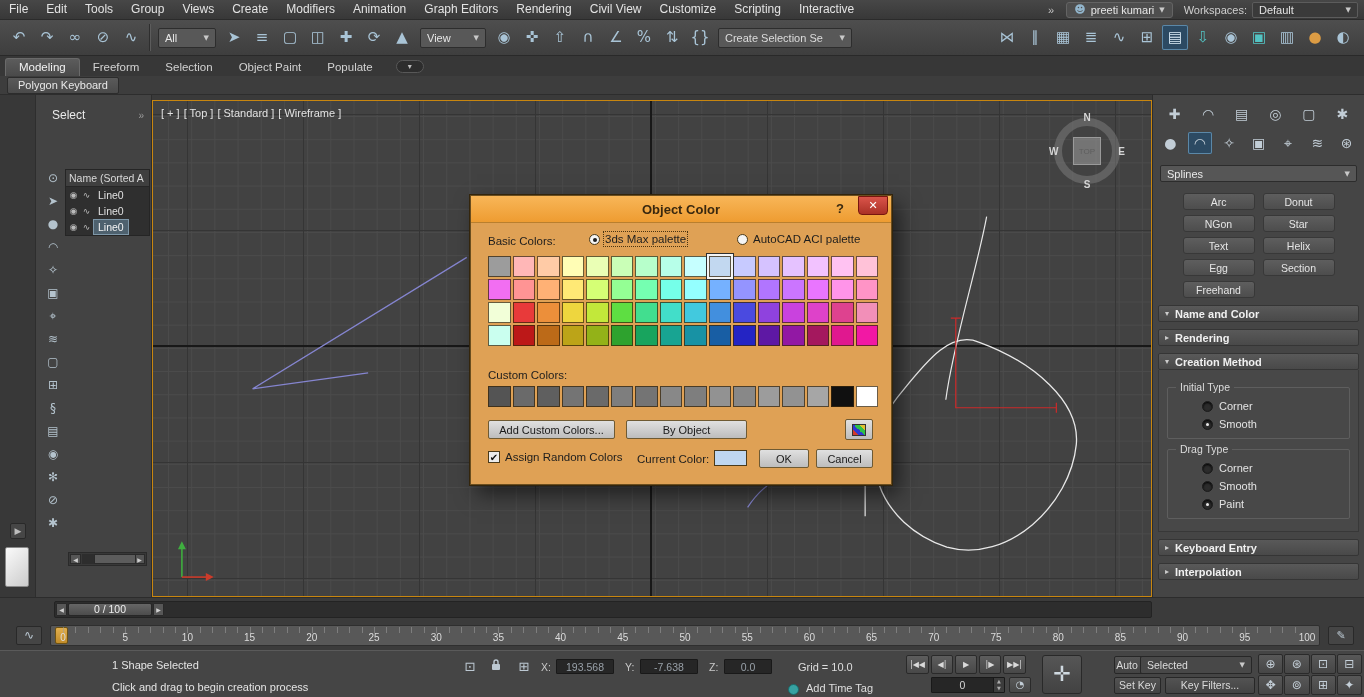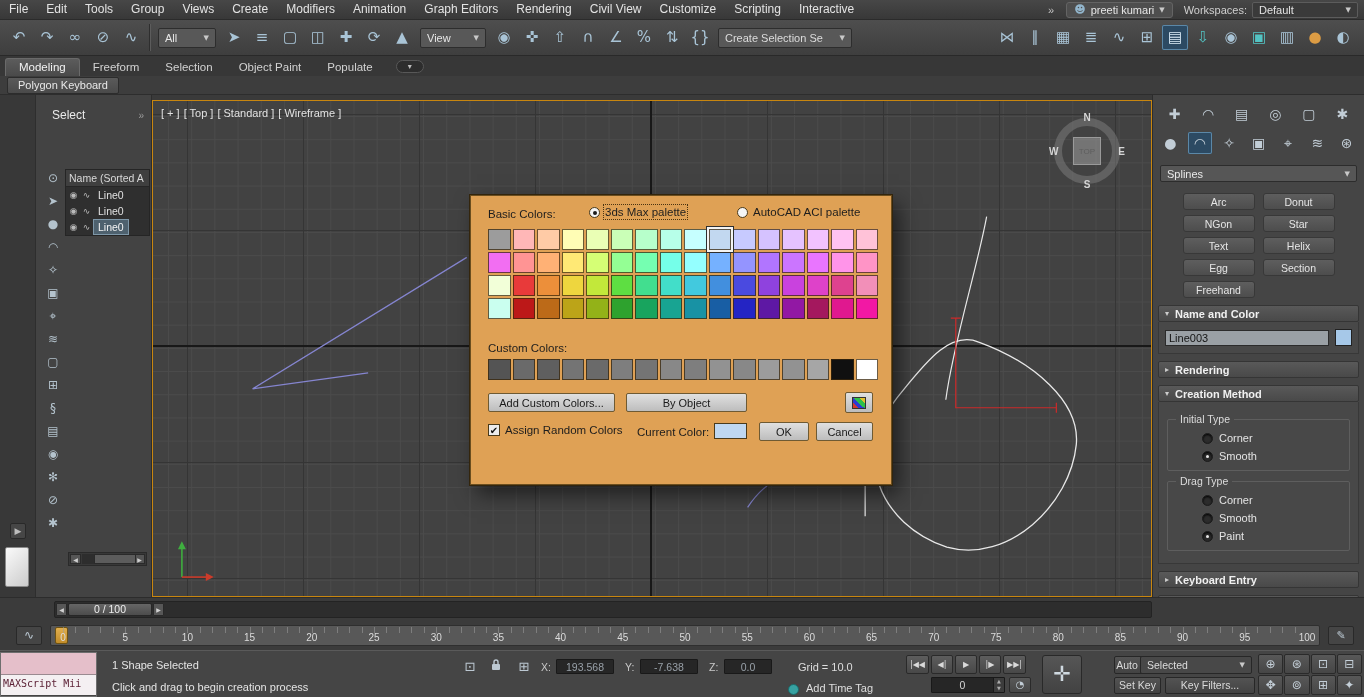--- a/index.html
+++ b/index.html
@@ -416,24 +416,20 @@
         <button class="objbtn">Egg</button>
         <button class="objbtn">Section</button>
         <button class="objbtn">Freehand</button>
       </div>
 
     <div class="rollout">
       <div class="ro-head">
         <span class="ro-arrow ico">▾</span>
         <span>Name and Color</span>
       </div>
-      <div class="ro-body nc-body">
-        <input class="name-field" value="Line003" style="">
-        <span class="nc-swatch" style="background: rgb(166, 200, 232);"></span>
-      </div>
     </div>
 
     <div class="rollout">
       <div class="ro-head">
         <span class="ro-arrow ico">▸</span>
         <span>Rendering</span>
       </div>
     </div>
 
     <div class="rollout">
@@ -485,20 +481,25 @@
     <div class="rollout">
       <div class="ro-head">
         <span class="ro-arrow ico">▸</span>
         <span>Interpolation</span>
       </div>
     </div>
   </div>
 </div>
 
 <div class="dialog">
+  <div class="dlg-title">
+    <span class="dlg-title-text">Object Color</span>
+    <span class="dlg-help">?</span>
+    <span class="dlg-close ico">✕</span>
+  </div>
   <div class="dlg-body">
     <span class="dlg-label lbl-basic">Basic Colors:</span>
     <label class="dlg-radio r1 focus">
       <span class="rad on"></span>
       <span class="rlabel">3ds Max palette</span>
     </label>
     <label class="dlg-radio r2">
       <span class="rad"></span>
       <span class="rlabel">AutoCAD ACI palette</span>
     </label>
@@ -637,24 +638,20 @@
           <span class="tick-label" style="left: 90%;">90</span>
           <span class="tick-label" style="left: 95%;">95</span>
           <span class="tick-label" style="left: 100%;">100</span>
         </div>
     </div>
   </div>
   <div class="trackbar-edit-btn ico">✎</div>
 </div>
 
 <div class="statusbar">
-  <div class="listener">
-    <div class="listener-macro"></div>
-    <div class="listener-out">MAXScript Mii</div>
-  </div>
   <span class="status-sel">1 Shape Selected</span>
   <span class="status-prompt">Click and drag to begin creation process</span>
 
   <span class="sb-ico ico" style="left:460px">⊡</span>
   <span class="sb-ico" style="left:486px">
     <svg width="12" height="13" viewBox="0 0 12 13">
       <rect x="2" y="6" width="8" height="6" rx="1" fill="#bcc8d2"></rect>
       <path d="M4 6 V4 a2 2 0 0 1 4 0 V6" fill="none" stroke="#bcc8d2" stroke-width="1.4"></path>
     </svg>
   </span>

